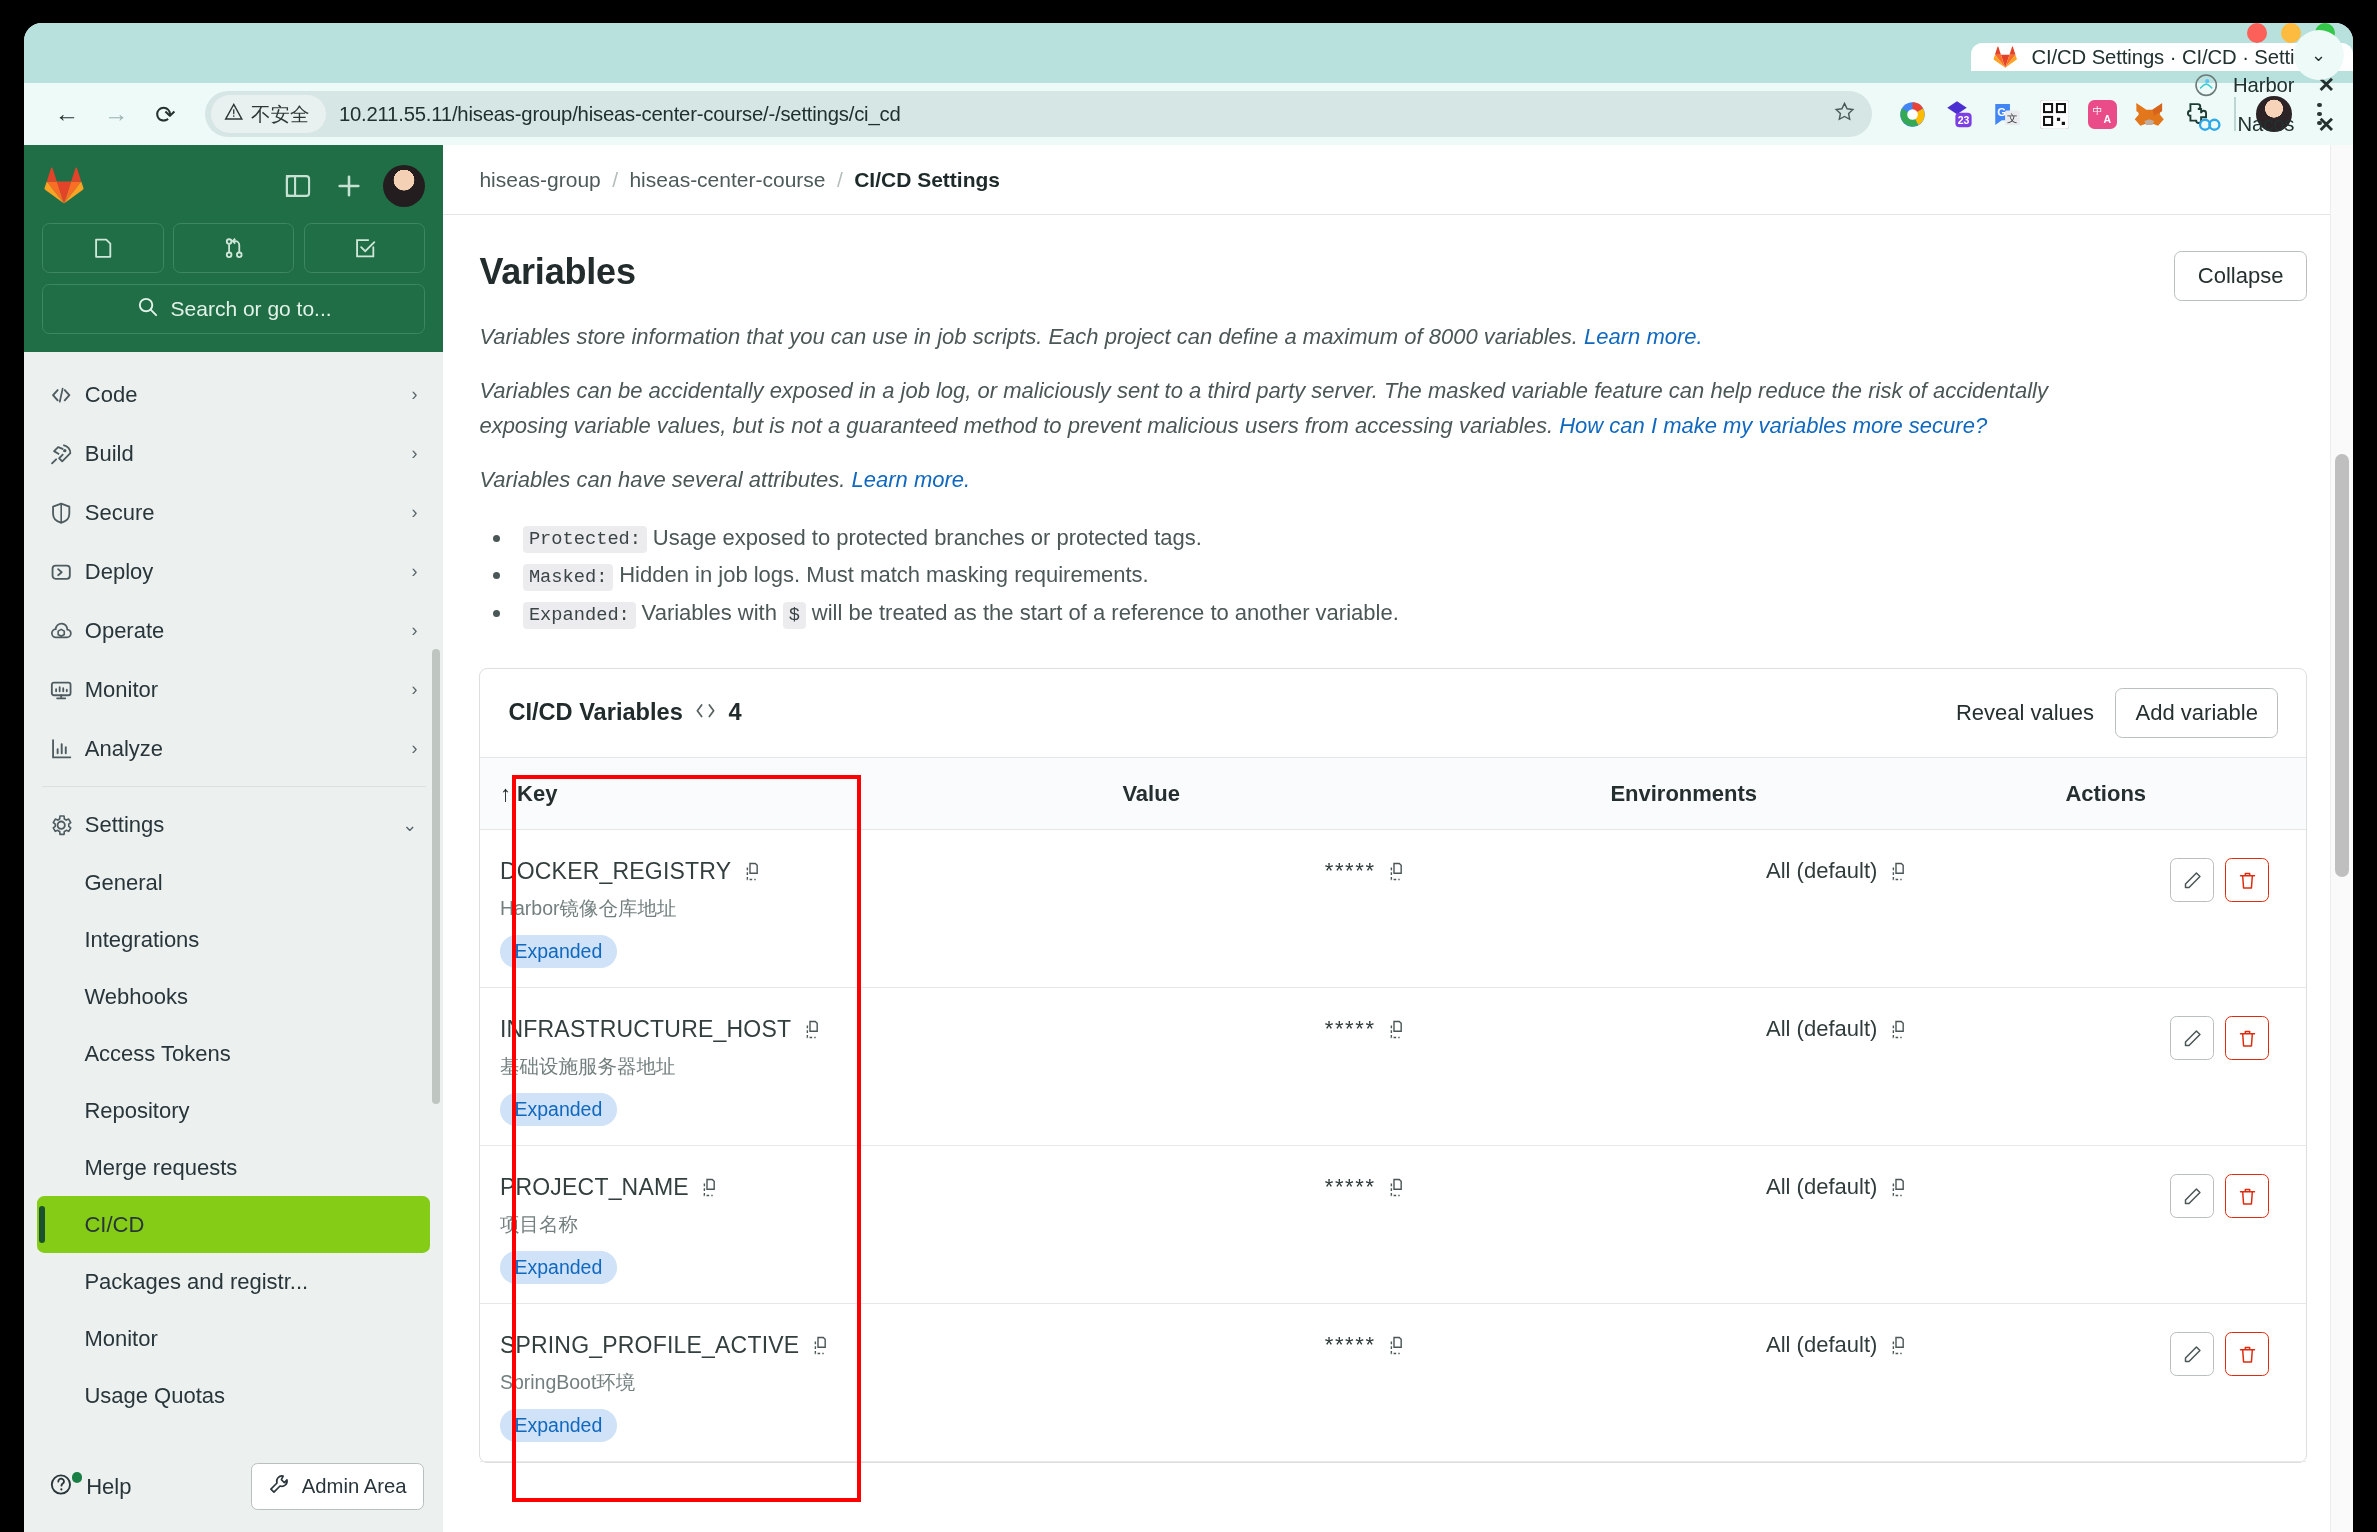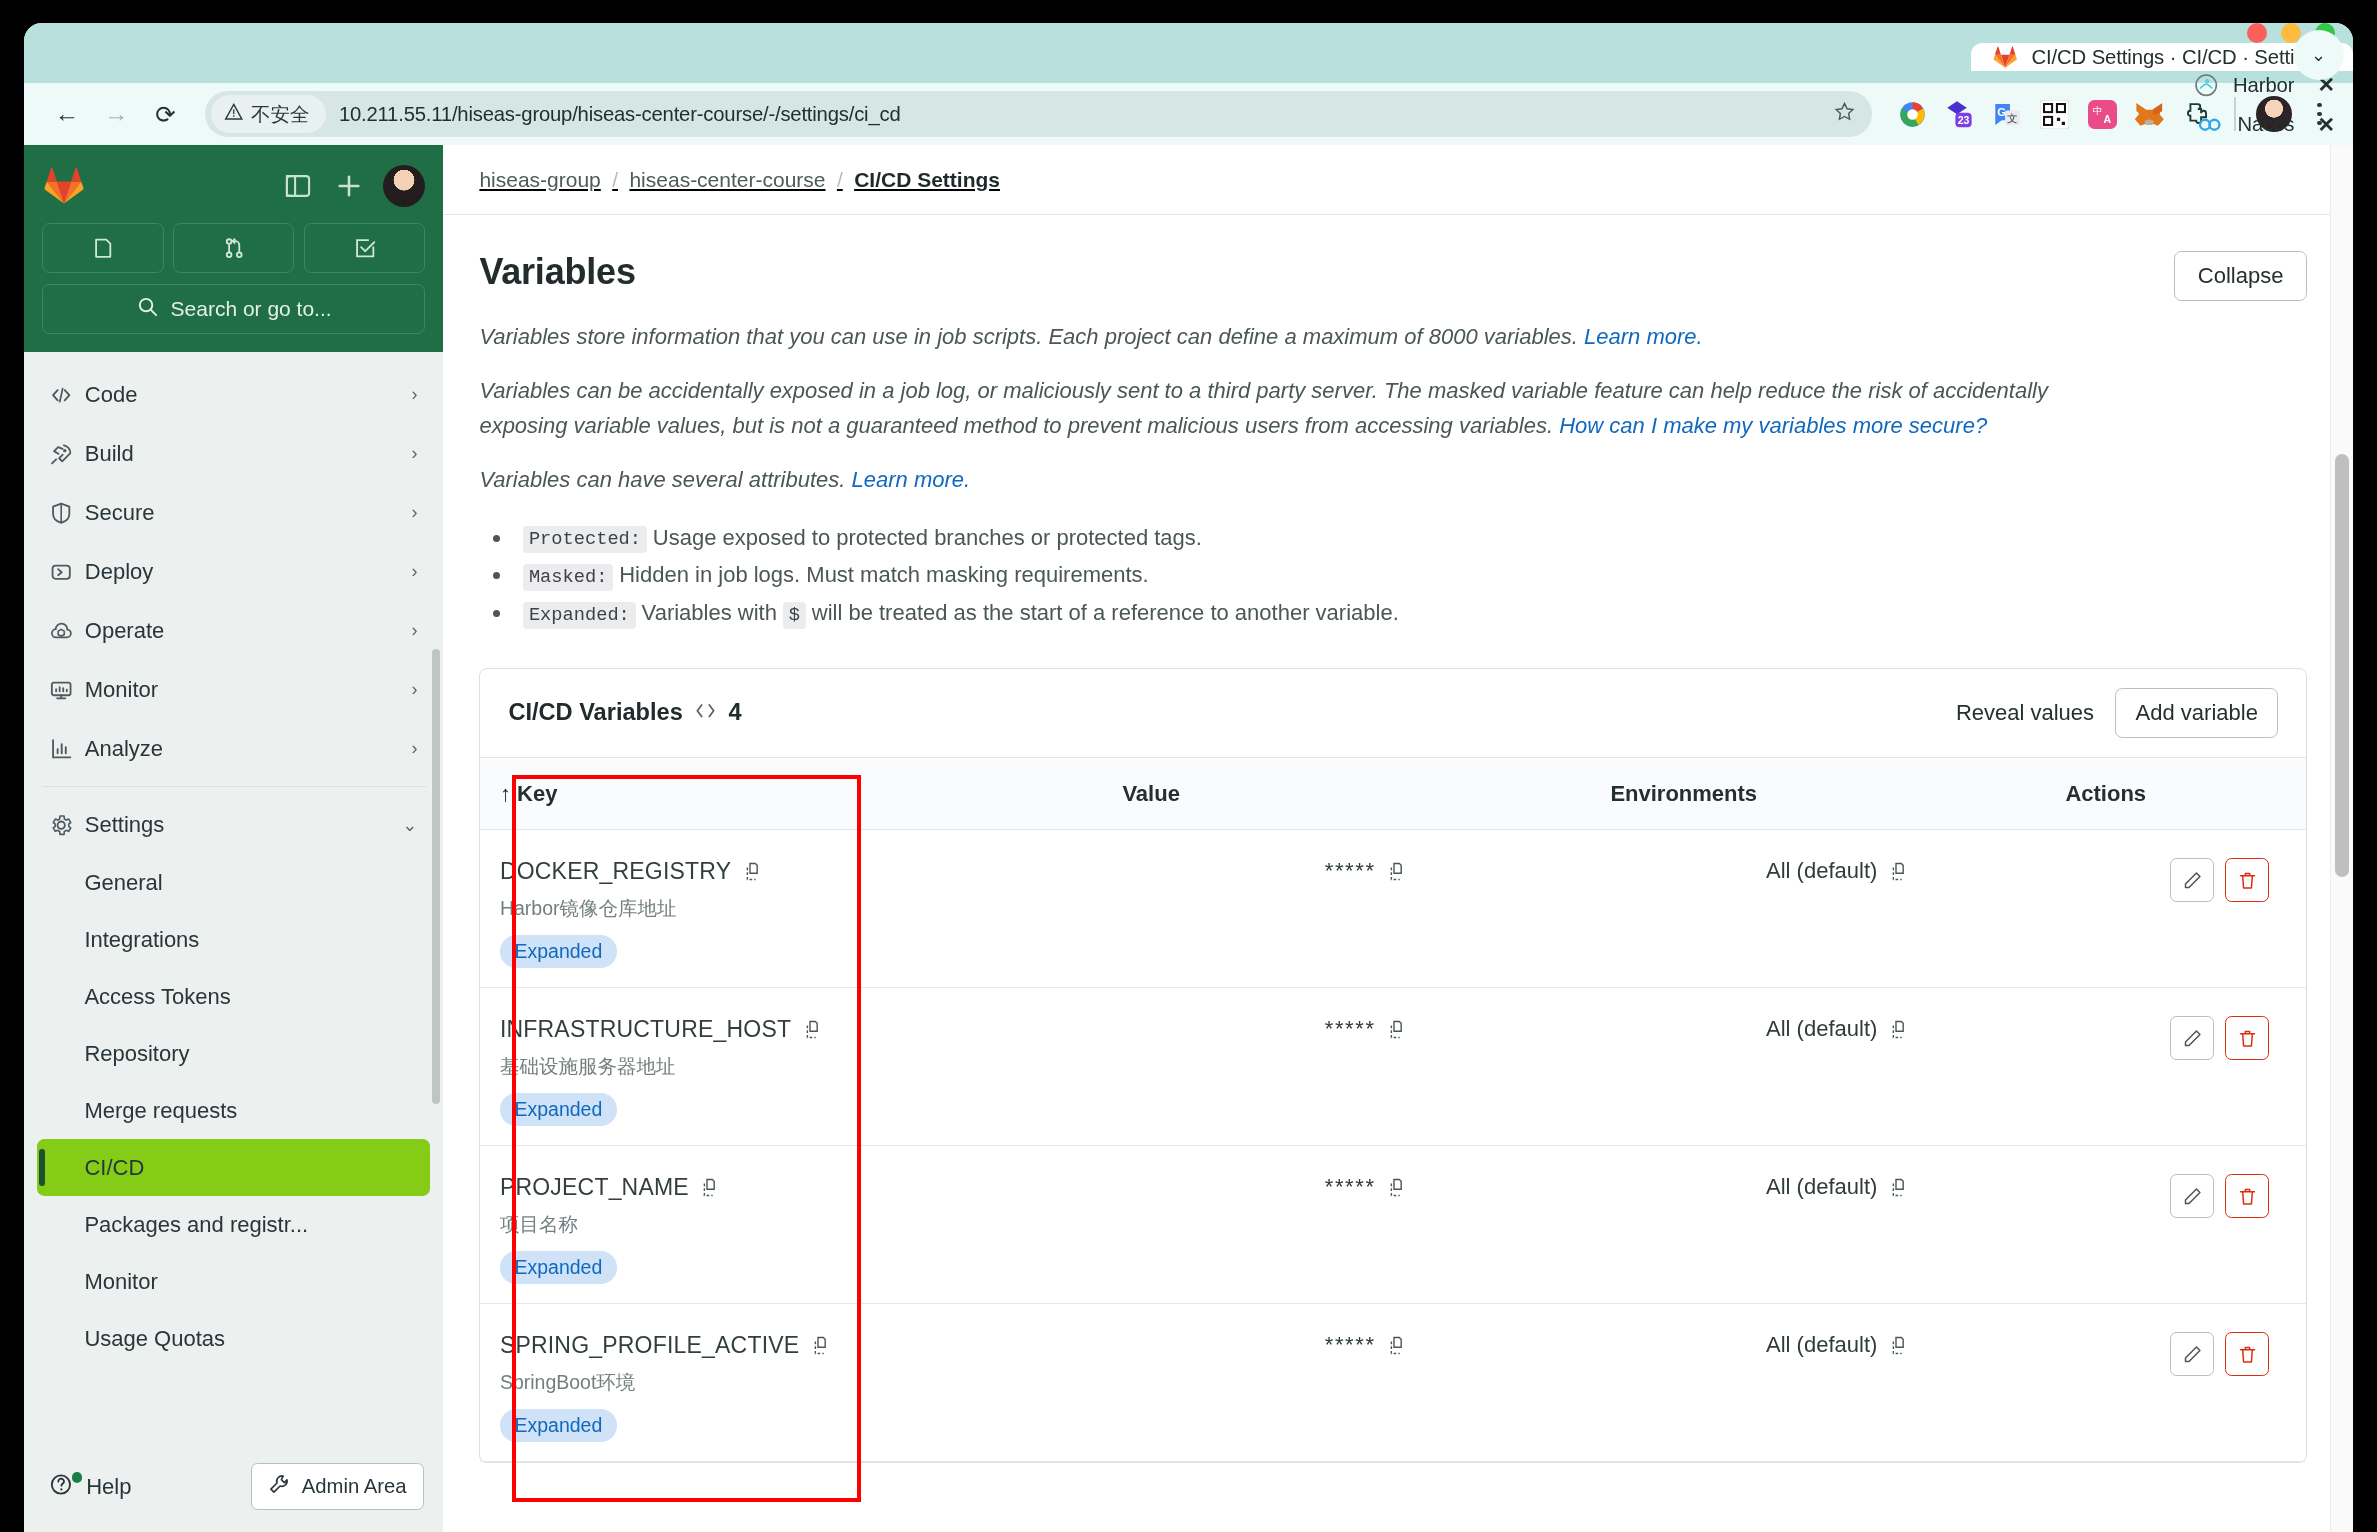--- a/index.html
+++ b/index.html
@@ -219,21 +219,20 @@
     width: 8.1px; height: 455px; background: #bfc6c2; border-radius: 4.9px;
   }
 
   
   .main { flex: 1; position: relative; overflow: hidden; background: #fff; }
   .breadcrumbbar {
     height: 70px; display: flex; align-items: center;
     padding: 0 32.5px 0 36px;
     border-bottom: 0.8px solid #e4e6e5;
     font-size: 21px;
-    text-decoration: underline;
   }
   .bc-link { color: #4d5a5a; }
   .bc-sep { color: #b4bcbc; margin: 0 11.4px; }
   .bc-cur { color: #1e2a2a; font-weight: 700; }
 
   .content { padding: 36px 46px 0 36px; position: relative; }
   .title-row { display: flex; align-items: flex-start; }
   h1.page-title { font-size: 36px; font-weight: 700; color: #222c2c; letter-spacing: -0.2px; }
   .collapse-btn {
     margin-left: auto;
@@ -657,20 +656,23 @@
             </span>
           <span class="lbl">Settings</span>
           <span class="chev">⌄</span>
         </div>
 
         <div class="sub-item">
           <span>General</span>
         </div>
         <div class="sub-item">
           <span>Integrations</span>
+        </div>
+        <div class="sub-item">
+          <span>Webhooks</span>
         </div>
         <div class="sub-item">
           <span>Access Tokens</span>
         </div>
         <div class="sub-item">
           <span>Repository</span>
         </div>
         <div class="sub-item">
           <span>Merge requests</span>
         </div>

